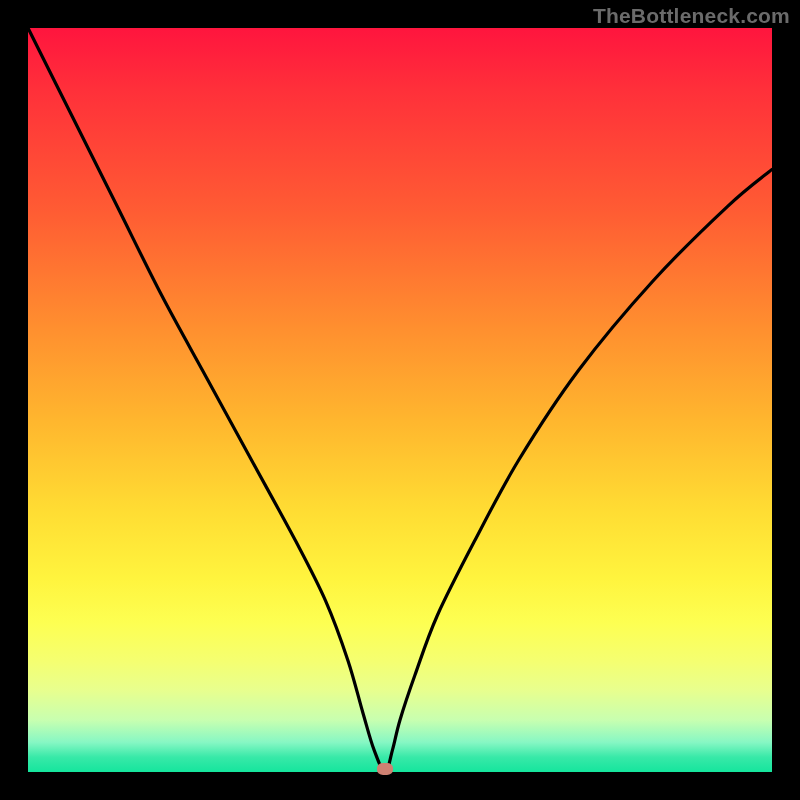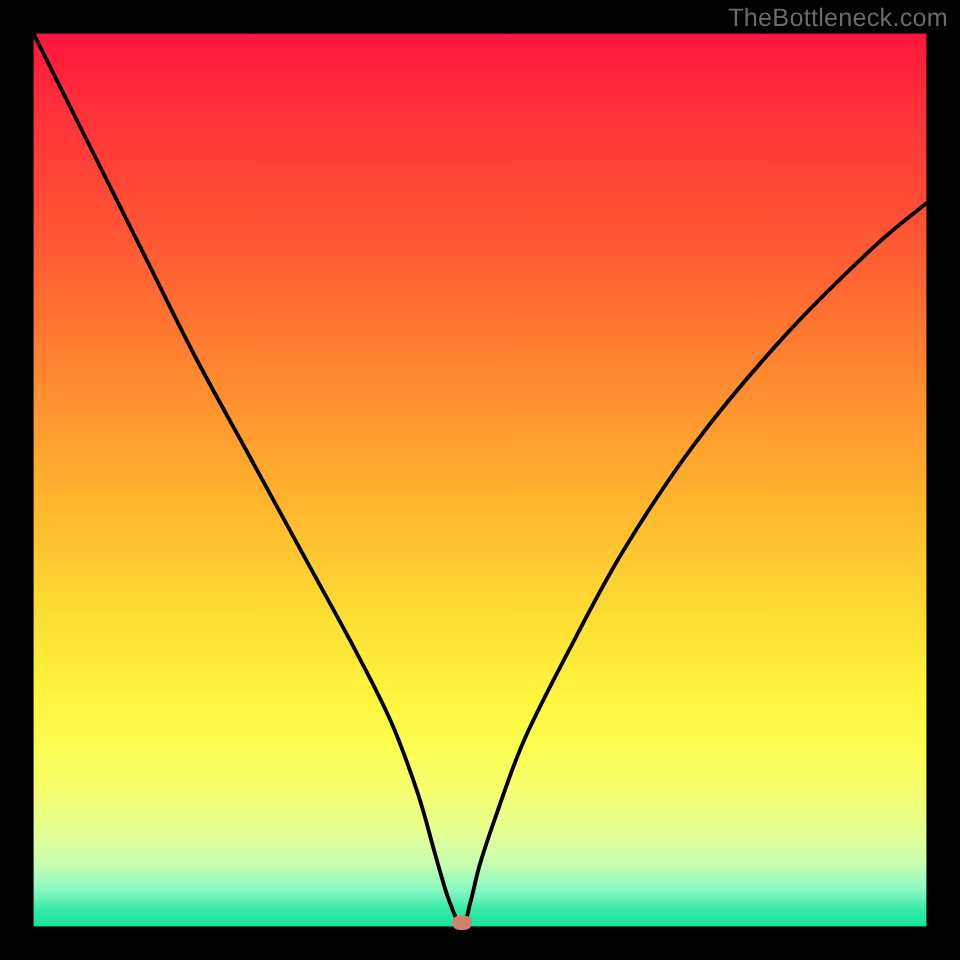--- a/index.html
+++ b/index.html
@@ -41,21 +41,21 @@
       #38e9a8 98%,
       #15e59d 100%
     );
   }
   .watermark {
     position: absolute;
     top: 4px;
     right: 10px;
     color: #6b6b6b;
     font-size: 21px;
-    font-weight: 400;
+    font-weight: 700;
     letter-spacing: 0.2px;
     user-select: none;
   }
   svg.curve {
     position: absolute;
     left: 0;
     top: 0;
     width: 744px;
     height: 744px;
     overflow: visible;

